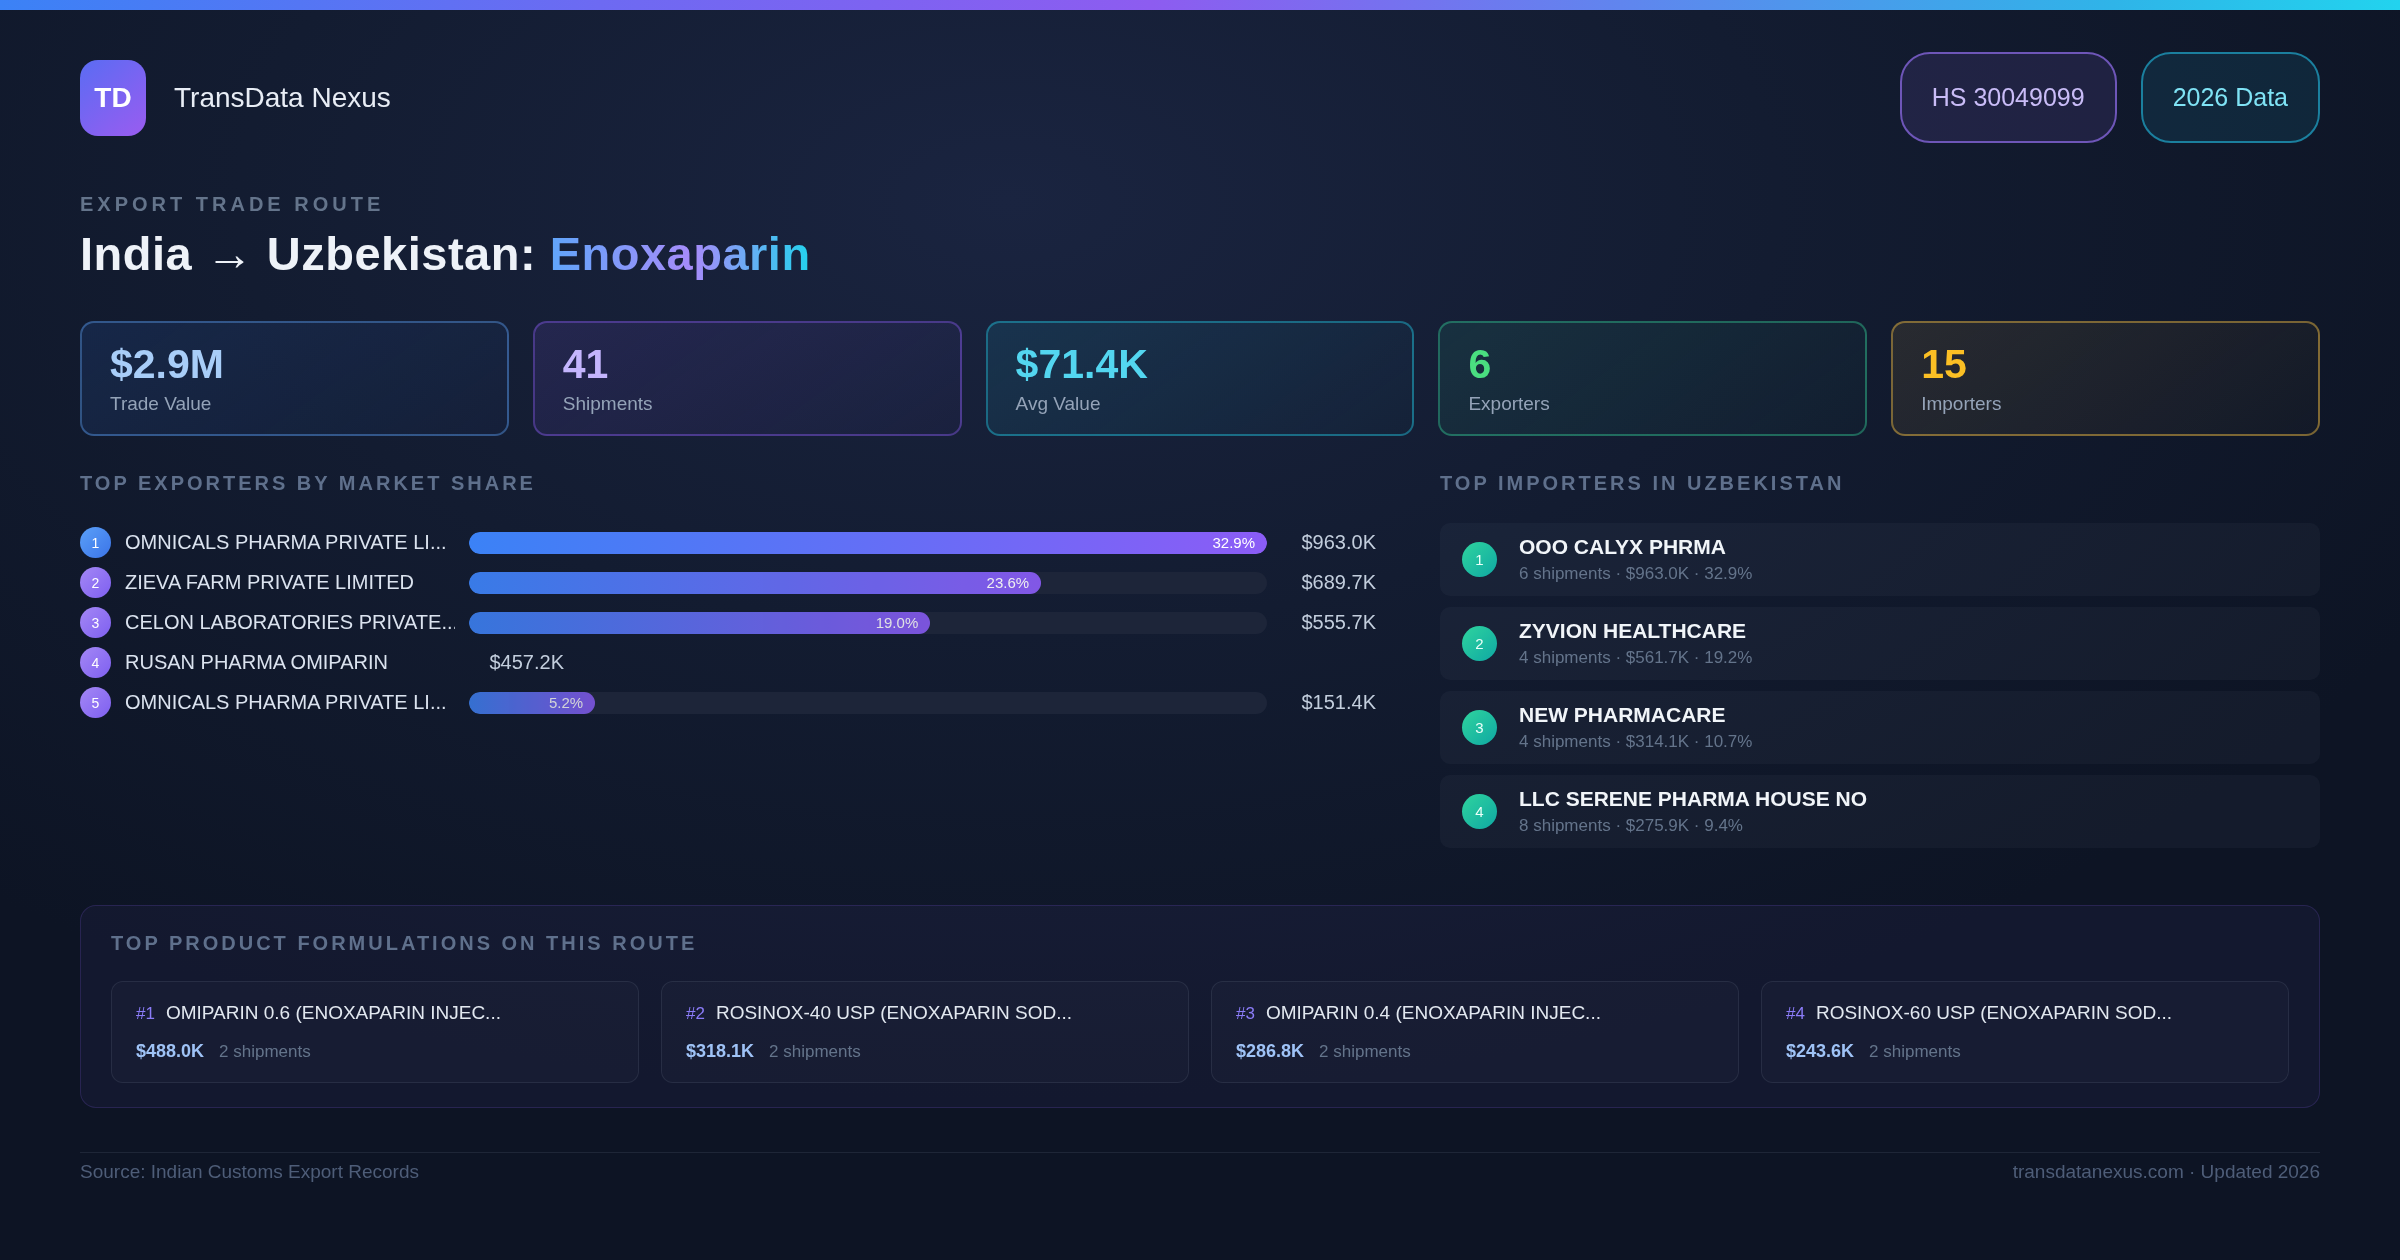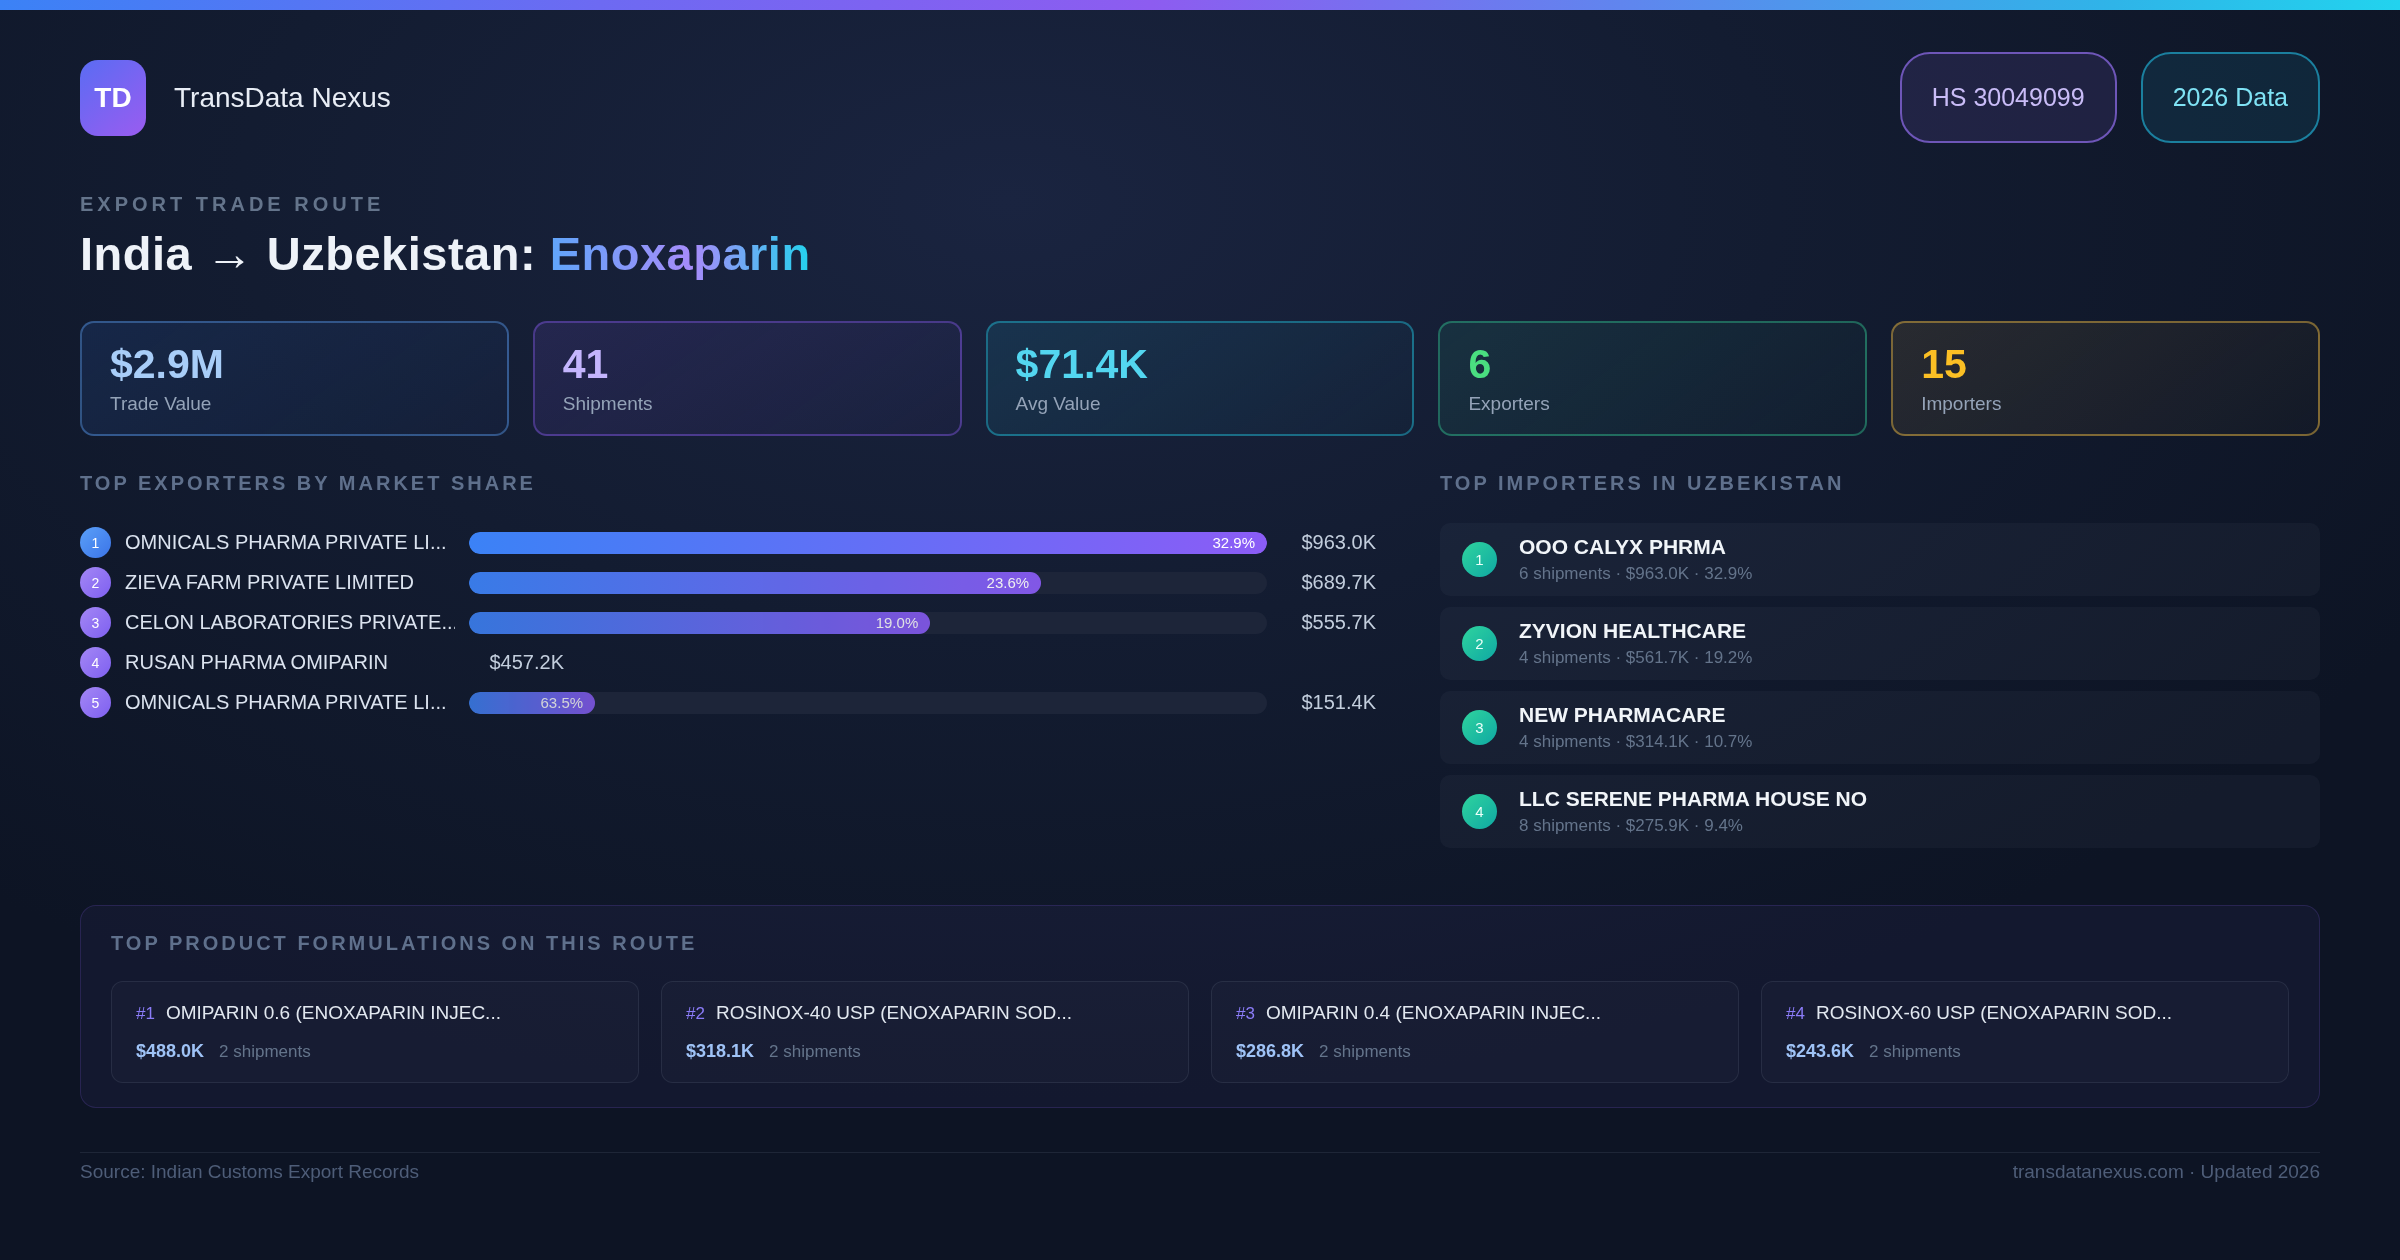--- a/index.html
+++ b/index.html
@@ -172,21 +172,21 @@
         <div class="exp-badge">4</div>
         <div class="exp-name">RUSAN PHARMA OMIPARIN</div>
         <div class="exp-value">$457.2K</div>
       </div>
 
       <div class="exp-row">
         <div class="exp-badge">5</div>
         <div class="exp-name">OMNICALS PHARMA PRIVATE LI...</div>
         <div class="exp-track">
           <div class="exp-fill" style="width: 15.8%;">
-            <span class="exp-pct">63.5%</span>
+            <span class="exp-pct">5.2%</span>
           </div>
         </div>
         <div class="exp-value">$151.4K</div>
       </div>
     </div>
 
     <div>
       <div class="section-heading">TOP IMPORTERS IN UZBEKISTAN</div>
 
       <div class="imp-card">

